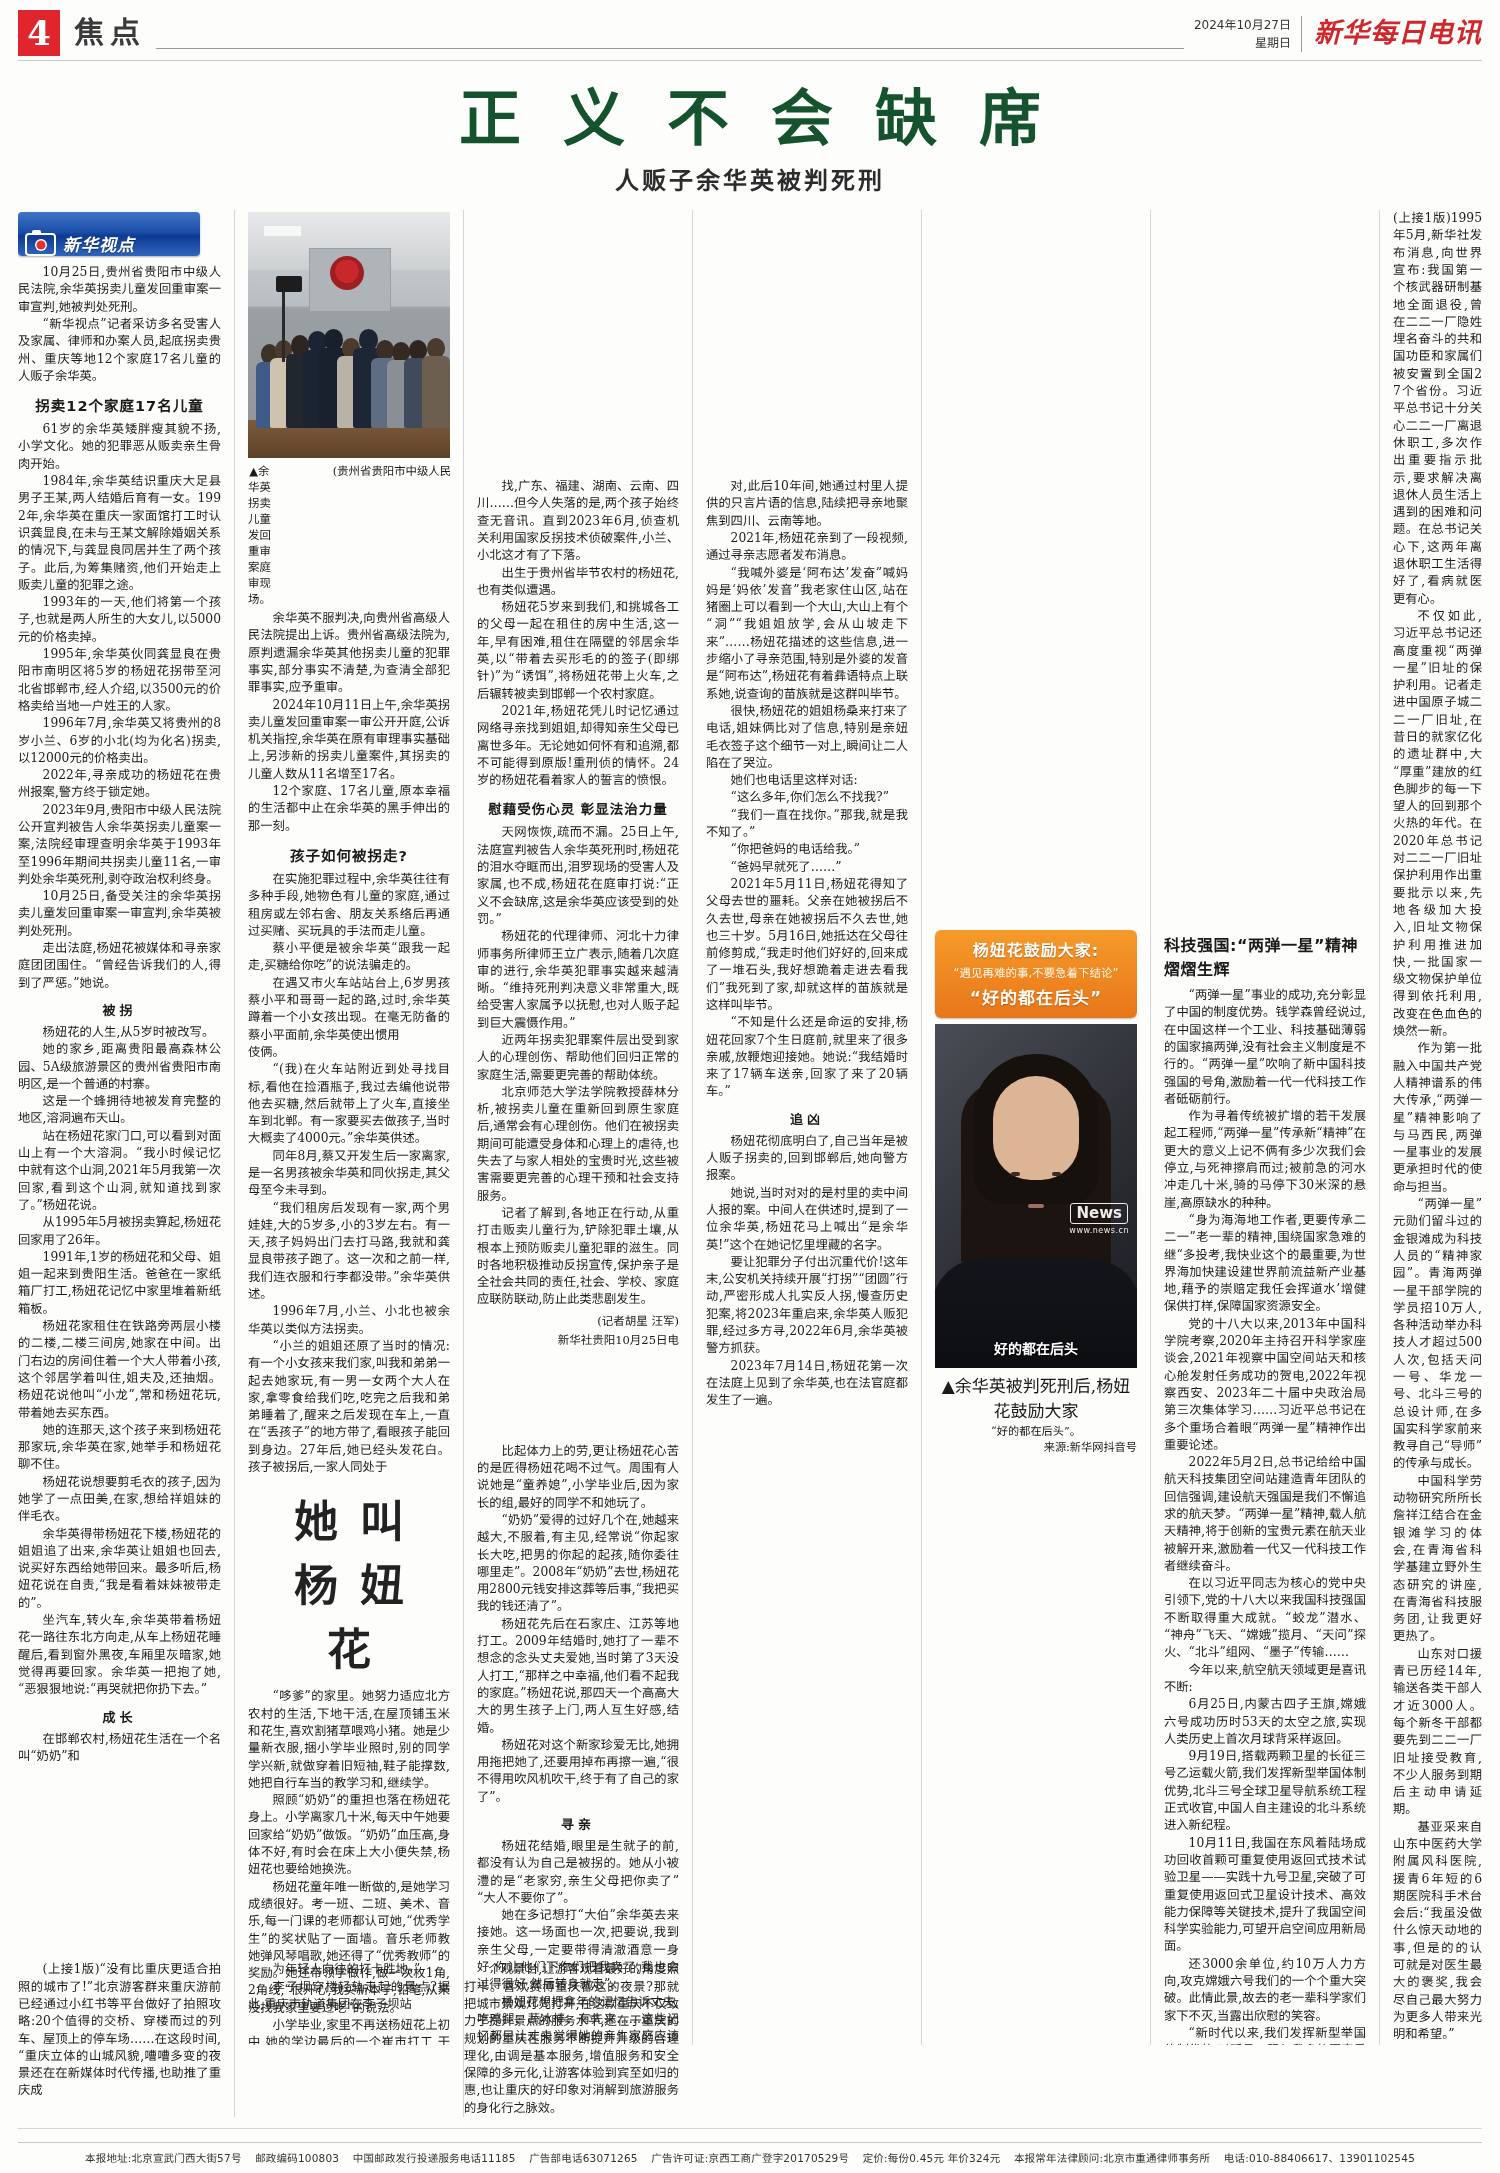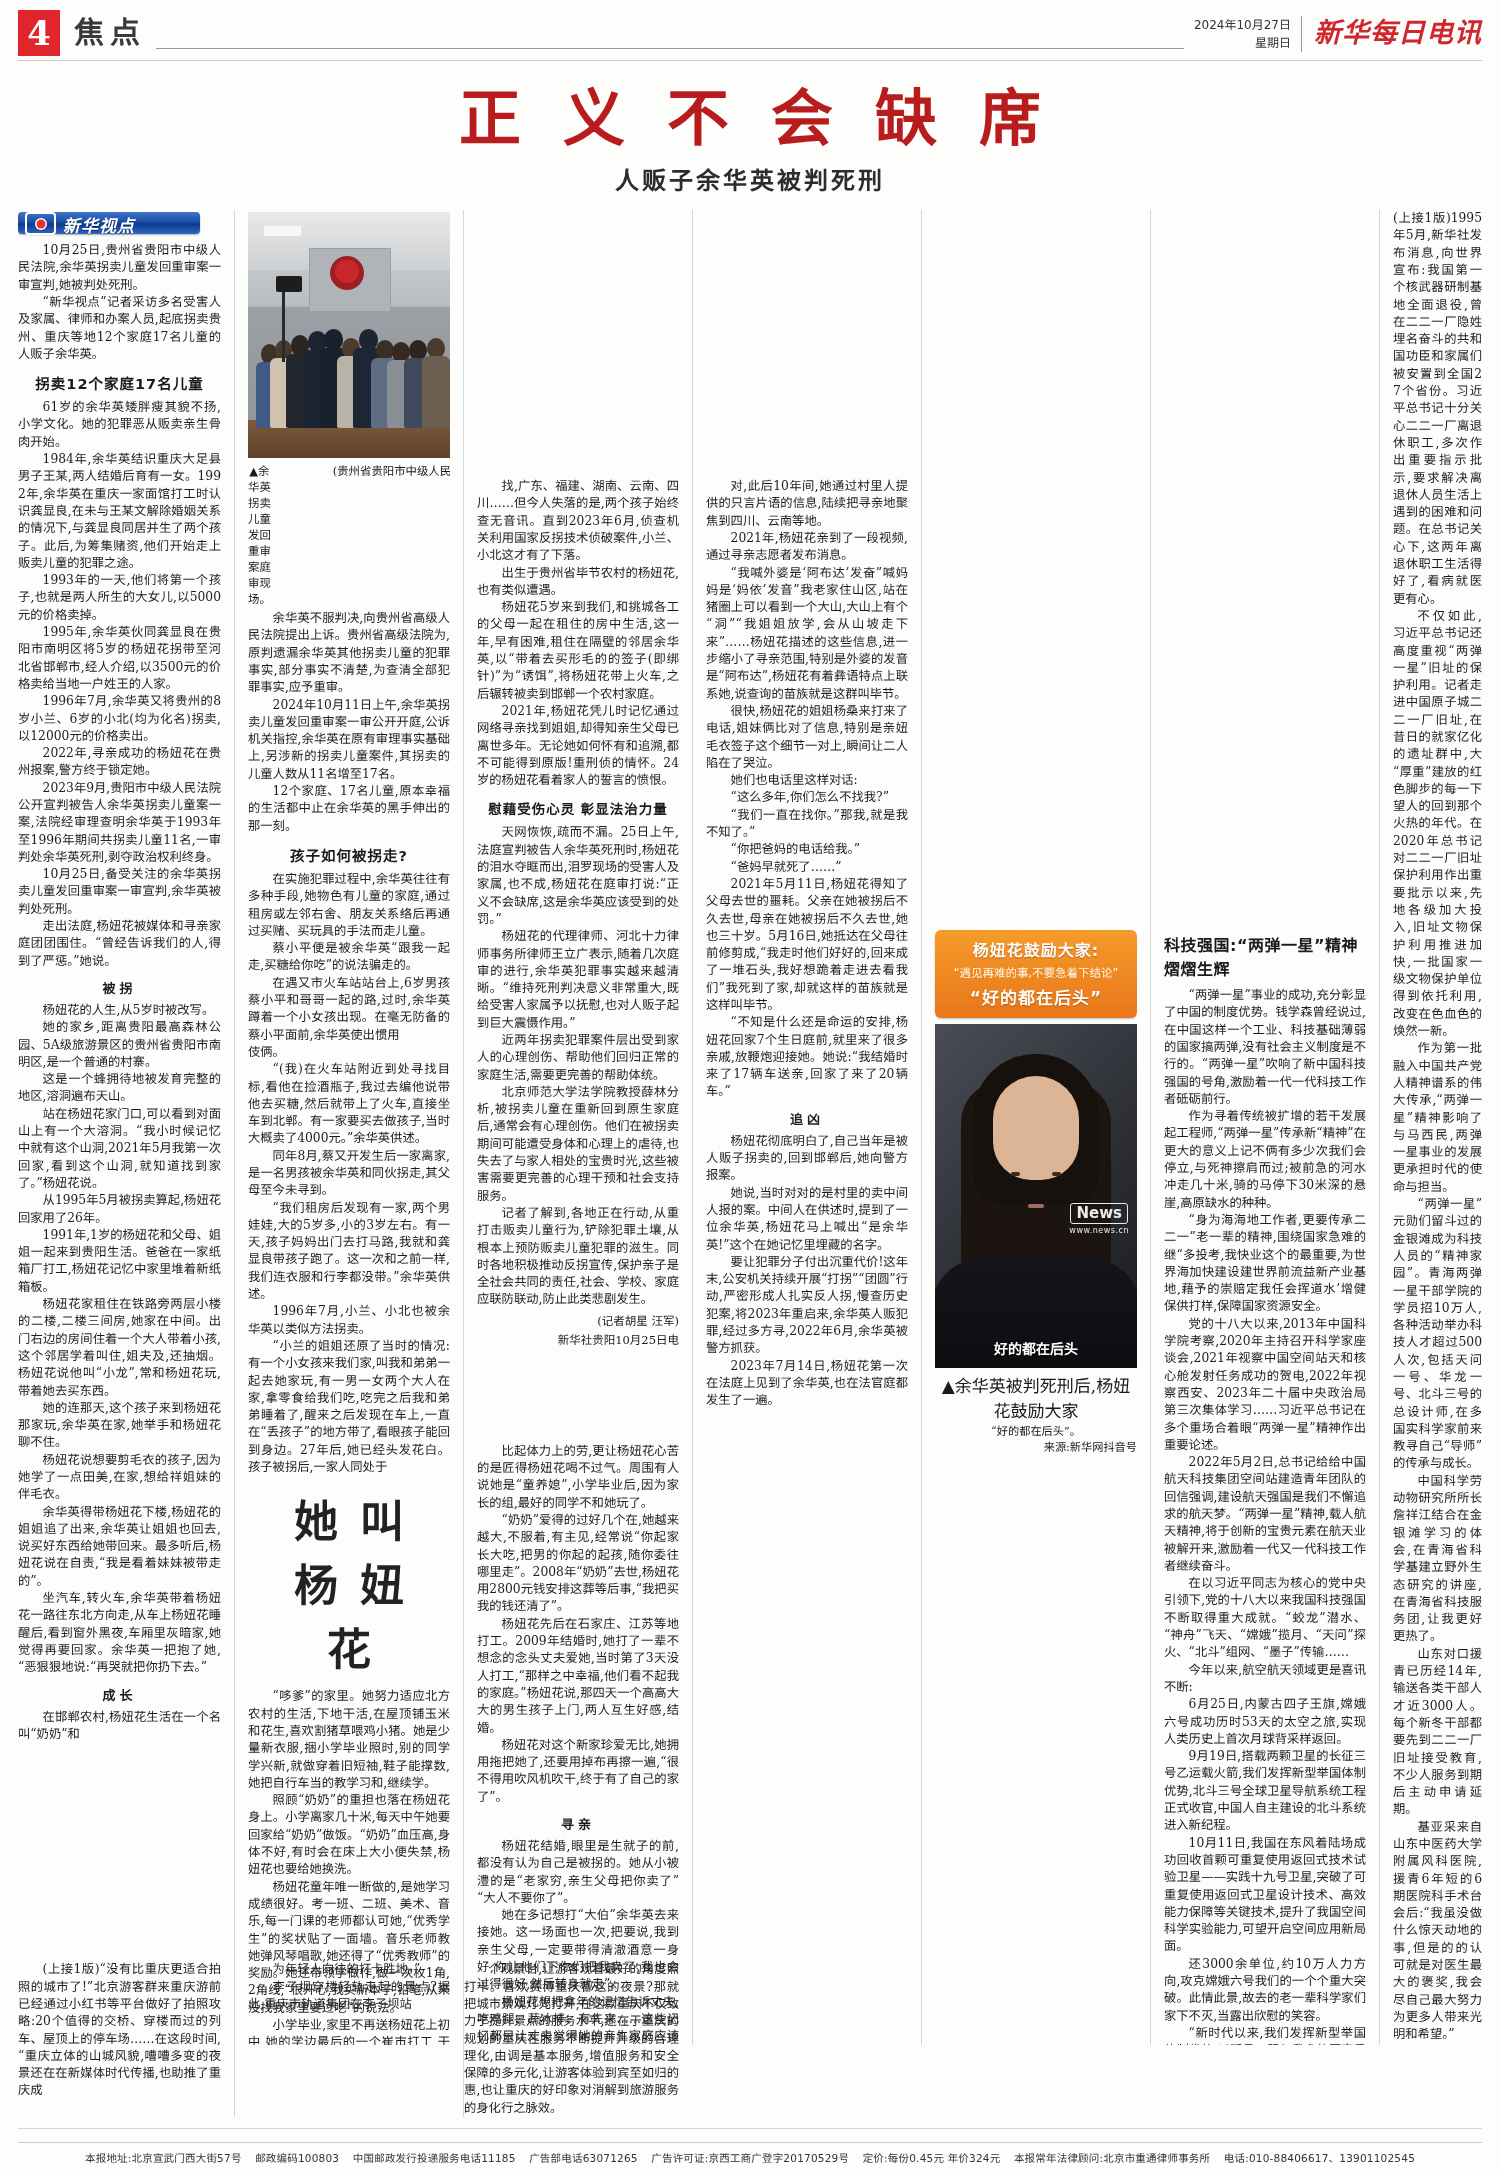--- a/index.html
+++ b/index.html
@@ -44,21 +44,21 @@
     margin-left:12px;line-height:46px;letter-spacing:1px;
     font-style:italic;
   }
   .mast-hr{position:absolute;left:18px;right:18px;top:60px;border-top:1.5px solid #c9c9c9;}
 
   
   .headline-wrap{text-align:center;margin-top:14px;}
   .headline{
     font-family:"DejaVu Sans","Liberation Sans",sans-serif;
     font-weight:bold;font-size:62px;letter-spacing:42px;
-    color:#b91c1c;line-height:1.05;padding-left:42px;
+    color:#14532d;line-height:1.05;padding-left:42px;
   }
   .subhead{
     font-family:"DejaVu Sans","Liberation Sans",sans-serif;
     font-weight:bold;font-size:24px;letter-spacing:3px;
     color:#2c2c2c;margin-top:10px;
   }
 
   
   .body-grid{
     position:relative;margin-top:14px;
@@ -87,23 +87,23 @@
   .sub-h.small{font-size:13.5px;}
   .kicker{
     font-family:"DejaVu Sans","Liberation Sans",sans-serif;
     font-weight:bold;font-size:13px;text-align:center;margin:8px 0 5px;
     letter-spacing:4px;
   }
   .src{font-size:11.5px;text-align:right;margin-top:3px;}
 
   
   .xhsd-badge{
-    width:182px;height:22px;margin:2px 0 8px;
+    width:182px;height:44px;margin:2px 0 8px;
     background:linear-gradient(180deg,#3f74c8 0%,#1c4ea8 45%,#0d3a92 55%,#2f66bf 100%);
-    border-radius:4px;display:flex;align-items:flex-start;padding:0 7px;
+    border-radius:4px;display:flex;align-items:flex-end;padding:0 7px;
     box-sizing:border-box;box-shadow:0 1px 2px rgba(0,0,0,.3);
   }
   .cam{
     width:27px;height:19px;border:2.2px solid #fff;border-radius:4px;
     position:relative;flex:0 0 auto;margin-right:7px;
   }
   .cam:before{
     content:"";position:absolute;top:-5px;left:5px;width:9px;height:4px;
     background:#fff;border-radius:2px 2px 0 0;
   }

